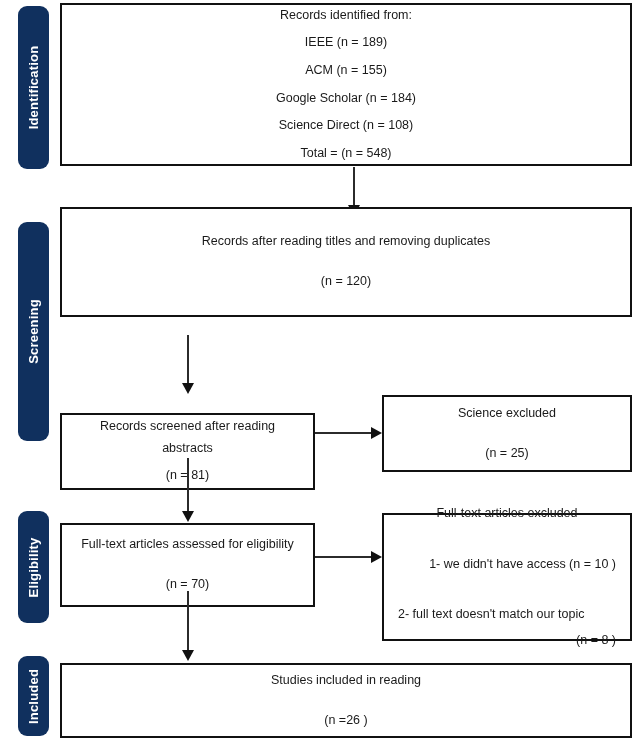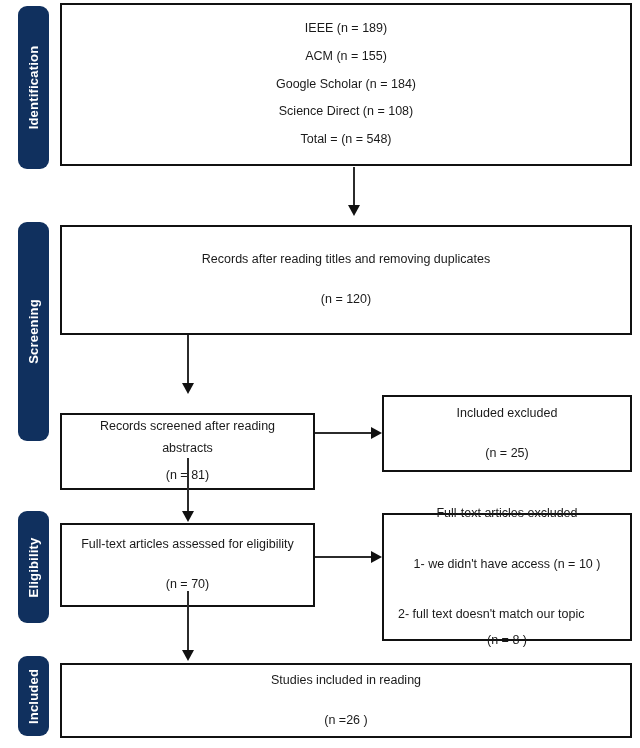--- a/index.html
+++ b/index.html
@@ -113,68 +113,69 @@
 
   <div class="stage-bar" style="left:18px; top:511px; width:31px; height:112px;">
     <span class="stage-label">Eligibility</span>
   </div>
 
   <div class="stage-bar" style="left:18px; top:656px; width:31px; height:80px;">
     <span class="stage-label">Included</span>
   </div>
 
   <div class="flow-box ident-box" style="left:60px; top:3px; width:572px; height:163px;">
+    <div class="box-line">Records identified from:</div>
     <div class="box-line">IEEE (n = 189)</div>
     <div class="box-line">ACM (n = 155)</div>
     <div class="box-line">Google Scholar (n = 184)</div>
     <div class="box-line">Science Direct (n = 108)</div>
     <div class="box-line">Total = (n = 548)</div>
   </div>
 
   <div class="v-line" style="left:353px; top:167px; height:44px;"></div>
   <div class="arrow-down" style="left:348px; top:205px;"></div>
 
-  <div class="flow-box" style="left:60px; top:225px; width:572px; height:110px;">
+  <div class="flow-box" style="left:60px; top:207px; width:572px; height:110px;">
     <div class="box-line">Records after reading titles and removing duplicates</div>
     <div class="box-line">(n = 120)</div>
   </div>
 
   <div class="v-line" style="left:187px; top:335px; height:54px;"></div>
   <div class="arrow-down" style="left:182px; top:383px;"></div>
 
   <div class="flow-box screened-box" style="left:60px; top:395px; width:255px; height:77px;margin-top:18px;">
     <div class="box-line">Records screened after reading</div>
     <div class="box-line">abstracts</div>
     <div class="box-line gap-big">(n = 81)</div>
   </div>
 
   <div class="h-line" style="left:315px; top:432px; width:58px;"></div>
   <div class="arrow-right" style="left:371px; top:427px;"></div>
 
   <div class="flow-box" style="left:382px; top:395px; width:250px; height:77px;">
-    <div class="box-line">Included excluded</div>
+    <div class="box-line">Science excluded</div>
     <div class="box-line">(n = 25)</div>
   </div>
 
   <div class="v-line" style="left:187px; top:458px; height:58px;"></div>
   <div class="arrow-down" style="left:182px; top:511px;"></div>
 
   <div class="flow-box" style="left:60px; top:523px; width:255px; height:84px;">
     <div class="box-line">Full-text articles assessed for eligibility</div>
     <div class="box-line">(n = 70)</div>
   </div>
 
   <div class="h-line" style="left:315px; top:556px; width:58px;"></div>
   <div class="arrow-right" style="left:371px; top:551px;"></div>
 
   <div class="flow-box excl2-box" style="left:382px; top:513px; width:250px; height:128px; align-items:stretch; padding:8px 14px;">
     <div class="box-line" style="text-align:center;">Full-text articles excluded</div>
-    <div class="box-line" style="text-align:center;margin-top:36px;">1- we didn't have access (n = 10 )</div>
+    <div class="box-line" style="text-align:right;margin-top:36px;">1- we didn't have access (n = 10 )</div>
     <div class="box-line" style="text-align:left;margin-top:34px;">2- full text doesn't match our topic</div>
-    <div class="box-line" style="text-align:center;"> (n = 8 )</div>
+    <div class="box-line" style="text-align:right;"> (n = 8 )</div>
   </div>
 
   <div class="v-line" style="left:187px; top:591px; height:63px;"></div>
   <div class="arrow-down" style="left:182px; top:650px;"></div>
 
   <div class="flow-box" style="left:60px; top:663px; width:572px; height:75px;">
     <div class="box-line">Studies included in reading</div>
     <div class="box-line">(n =26 )</div>
   </div>
 

